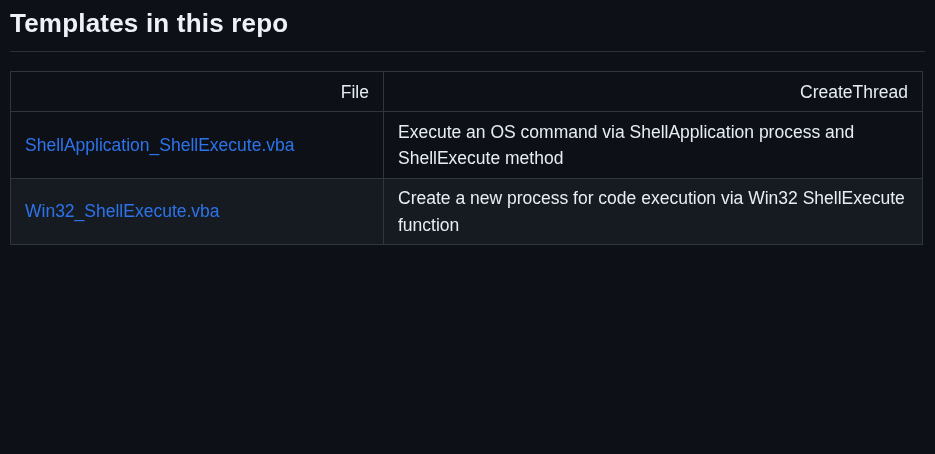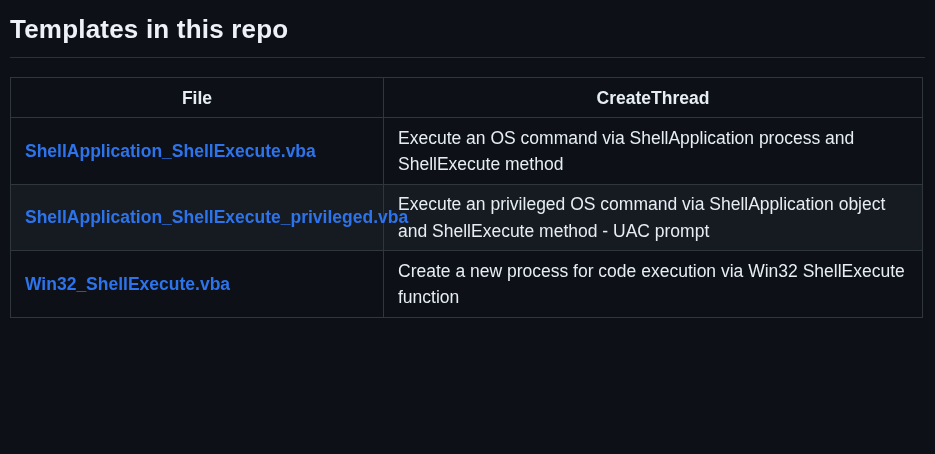--- a/index.html
+++ b/index.html
@@ -12,54 +12,53 @@
     background: var(--bg, #0d1117);
     color: var(--text, #e6edf3);
     font-family: "Liberation Sans", "DejaVu Sans", sans-serif;
     font-size: 17.5px;
     line-height: 1.5;
   }
   .content {
     padding: 2px 10px 0 10px;
   }
   h2.page-title {
-    margin: 8px 0 0 0;
+    margin: 2px 0 0 0;
     padding-bottom: 8px;
     font-size: 26px;
     font-weight: 700;
     color: #eef2f8;
     border-bottom: 1px solid var(--divider, #2b313a);
     letter-spacing: 0.2px;
   }
   table.templates-table {
     margin-top: 19px;
     border-collapse: collapse;
     table-layout: fixed;
     width: 912px;
   }
   .templates-table th,
   .templates-table td {
     border: 1px solid var(--border, #30363d);
     padding: 6.5px 14px;
     vertical-align: middle;
   }
   .templates-table th {
-    text-align: center;
-    font-weight: 700;
+    text-align: right;
+    font-weight: 400;
   }
   .templates-table col.col-file  { width: 373px; }
   .templates-table col.col-desc  { width: 539px; }
   .templates-table tbody tr:nth-child(even) {
     background: var(--row-alt, #161b22);
   }
   a.file-link {
     color: var(--link, #2d73eb);
     text-decoration: none;
     cursor: pointer;
-    font-weight: bold;
   }
 </style>
 </head>
 <body>
 
 <div class="content">
 
   <h2 class="page-title">Templates in this repo</h2>
 
   <table class="templates-table">
@@ -72,23 +71,19 @@
         <th>File</th>
         <th>CreateThread</th>
       </tr>
     </thead>
     <tbody>
       <tr>
         <td><a class="file-link" href="#">ShellApplication_ShellExecute.vba</a></td>
         <td>Execute an OS command via ShellApplication process and ShellExecute method</td>
       </tr>
       <tr>
-        <td><a class="file-link" href="#">ShellApplication_ShellExecute_privileged.vba</a></td>
-        <td>Execute an privileged OS command via ShellApplication object and ShellExecute method - UAC prompt</td>
-      </tr>
-      <tr>
         <td><a class="file-link" href="#">Win32_ShellExecute.vba</a></td>
         <td>Create a new process for code execution via Win32 ShellExecute function</td>
       </tr>
     </tbody>
   </table>
 
 </div>
 
 </body></html>

